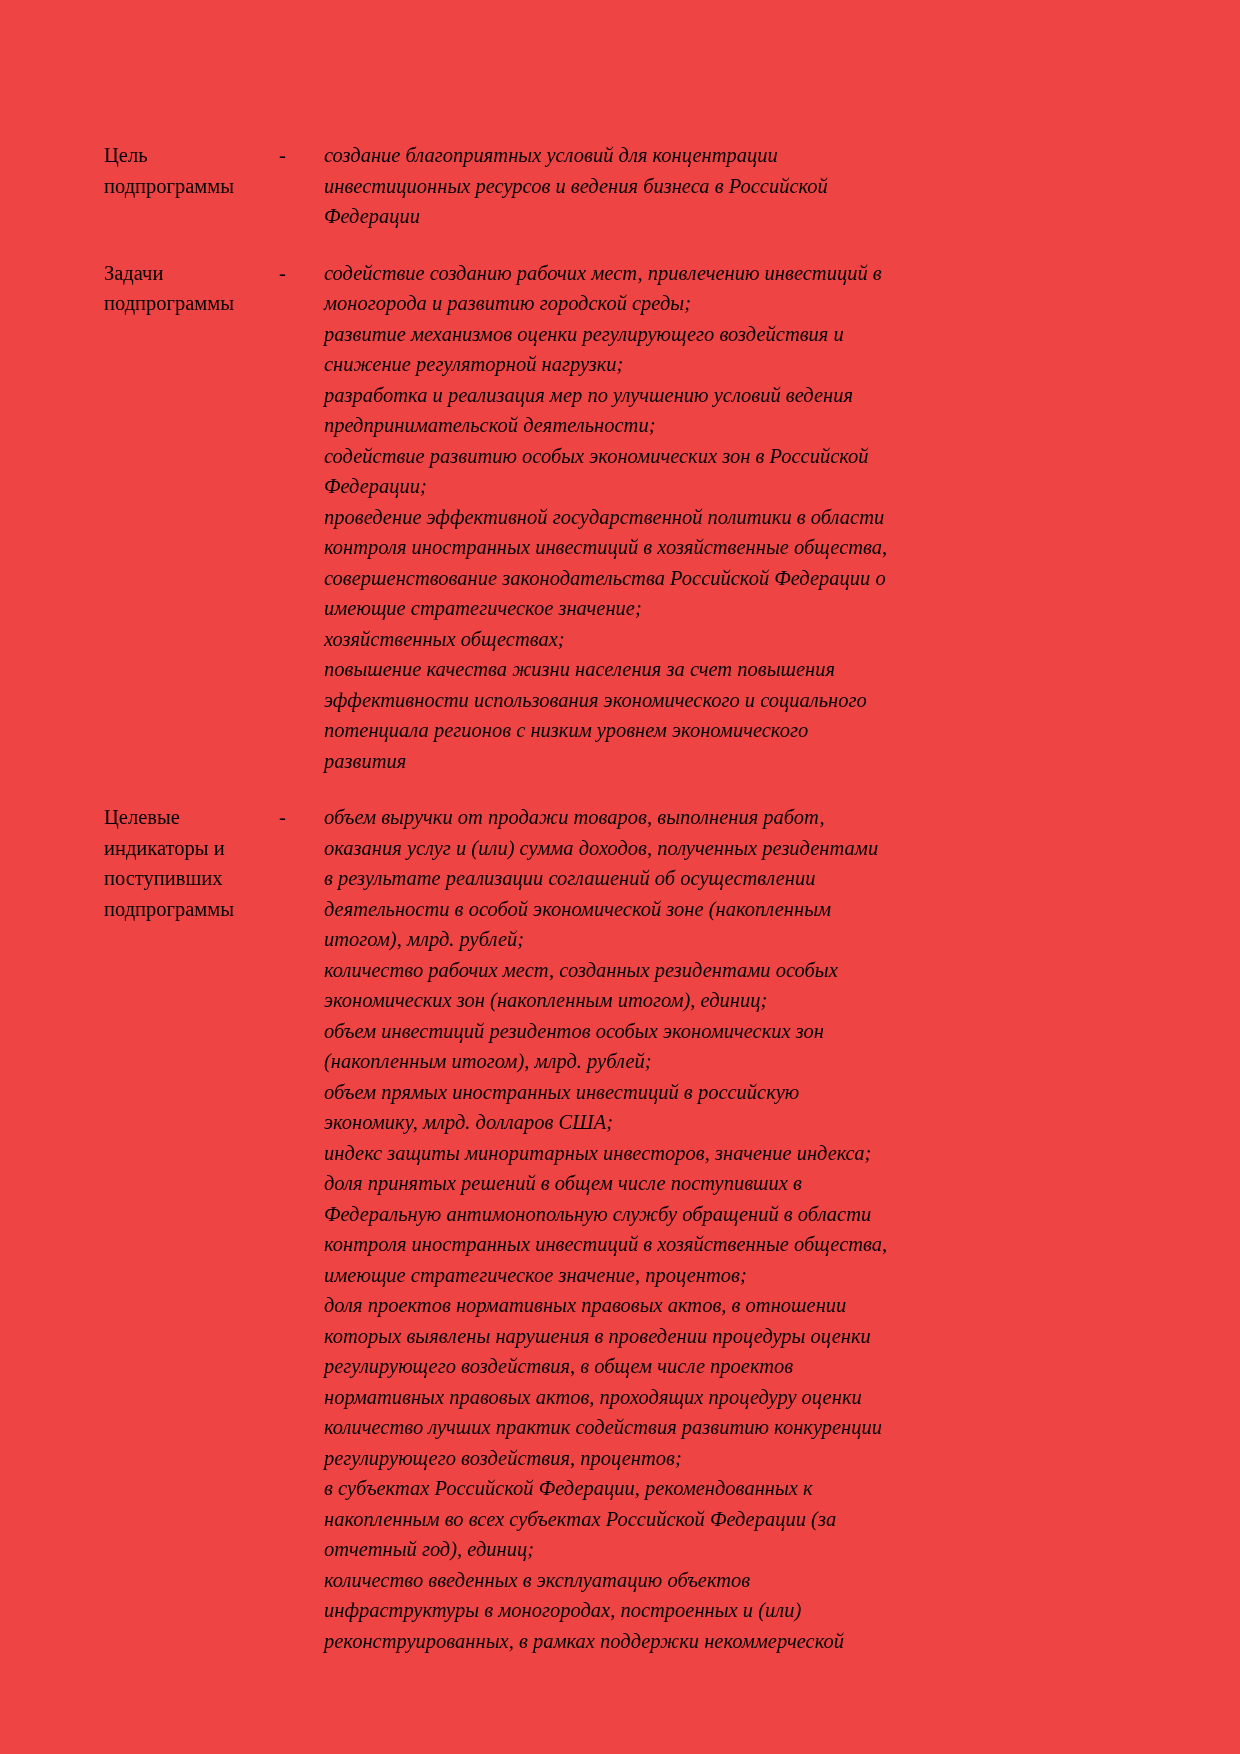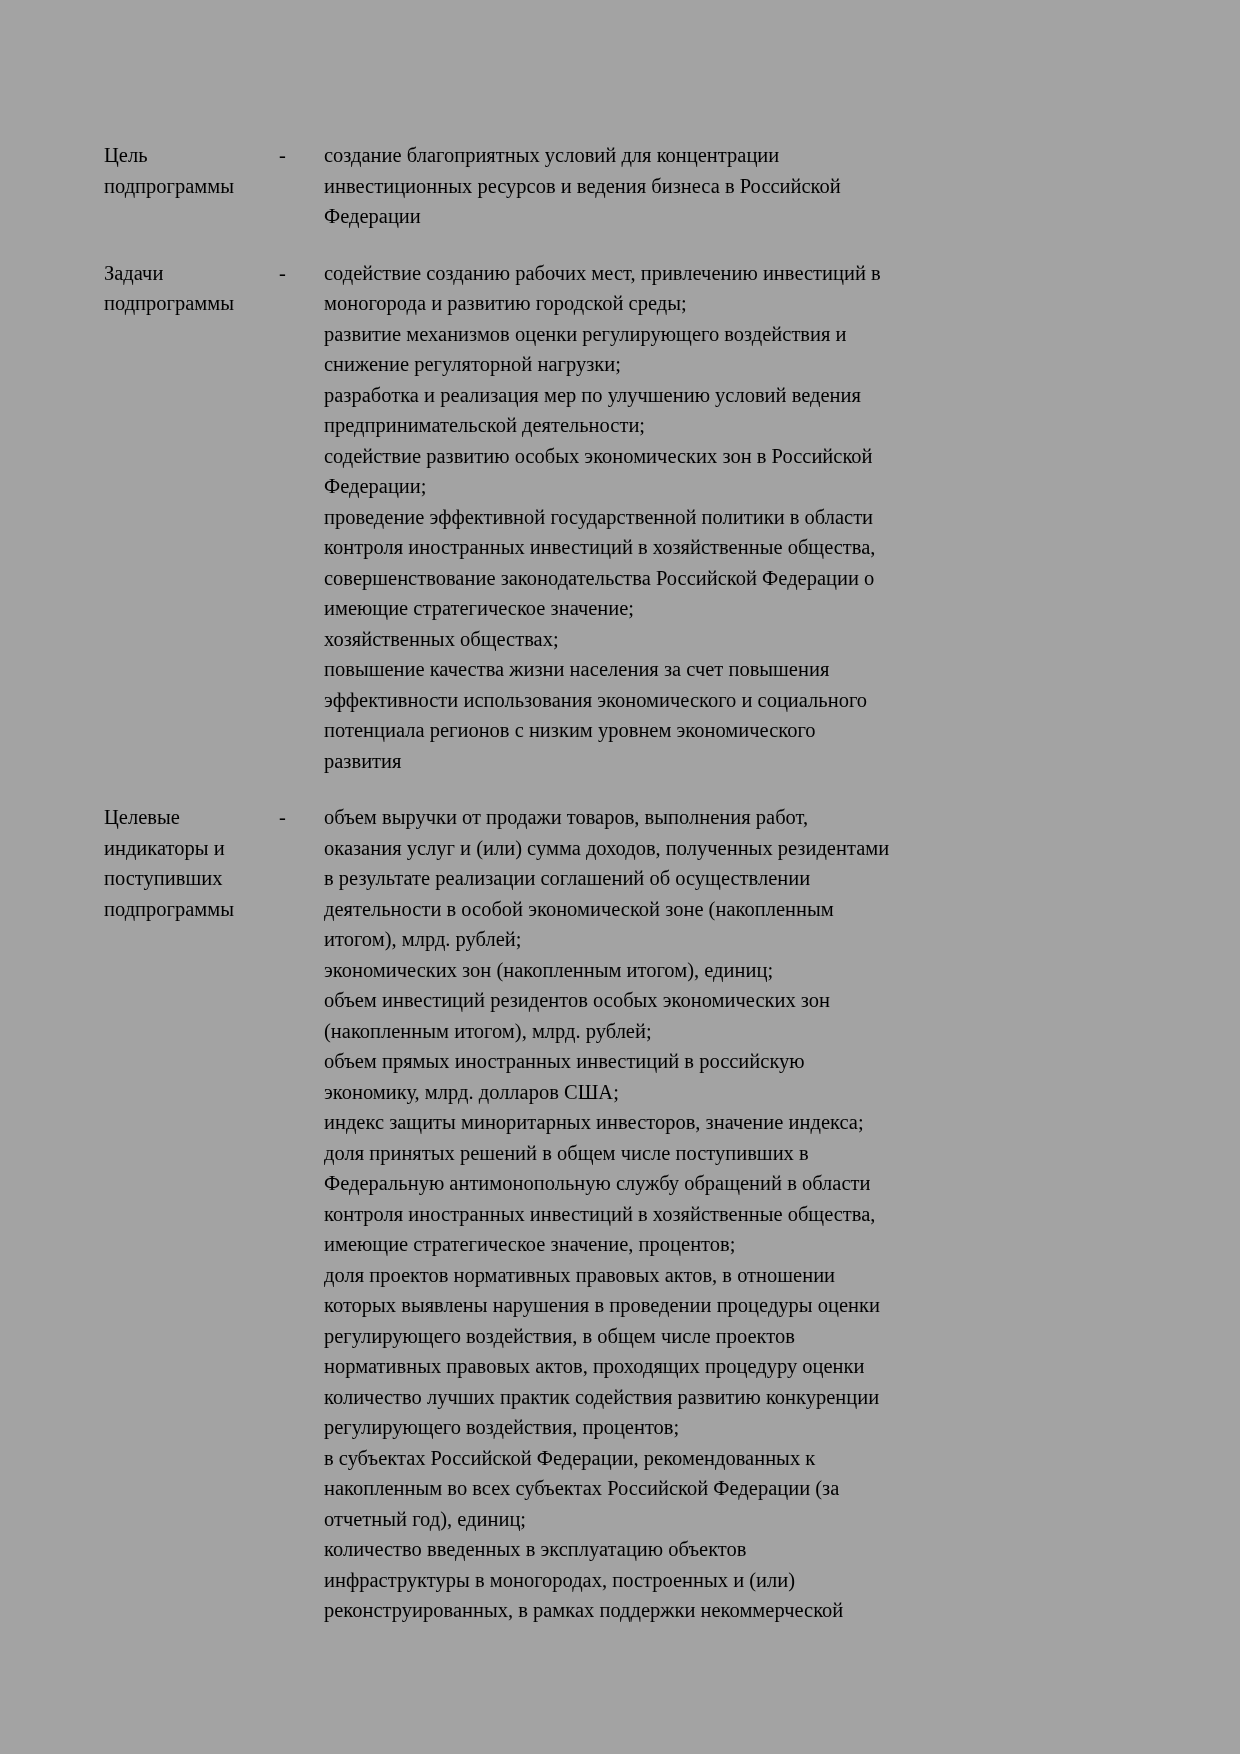--- a/index.html
+++ b/index.html
@@ -11,21 +11,21 @@
   body {
     font-family: "Liberation Serif", "DejaVu Serif", serif;
     color: #000000;
     -webkit-font-smoothing: antialiased;
   }
   .page {
     position: relative;
     width: 1240px;
     height: 1754px;
     margin: 0 auto;
-    background: #a3a3a3;
+    background: #ef4444;
     overflow: hidden;
     box-sizing: border-box;
   }
   .content {
     position: absolute;
     left: 104px;
     top: 140px;
     width: 1020px;
   }
   .row {
@@ -58,20 +58,21 @@
   }
   .body-col {
     flex: 1 1 auto;
     font-size: 20.5px;
     line-height: 30.5px;
     text-align: left;
   }
   .body-col .ln {
     display: block;
     white-space: nowrap;
+    font-style: italic;
   }
 </style>
 </head>
 <body>
 
 <div class="page">
   <div class="content">
 
     <div class="row">
       <div class="label-col">
@@ -120,20 +121,21 @@
         <span class="lbl-line">поступивших</span>
         <span class="lbl-line">подпрограммы</span>
       </div>
       <div class="dash-col">-</div>
       <div class="body-col">
         <span class="ln">объем выручки от продажи товаров, выполнения работ,</span>
         <span class="ln">оказания услуг и (или) сумма доходов, полученных резидентами</span>
         <span class="ln">в результате реализации соглашений об осуществлении</span>
         <span class="ln">деятельности в особой экономической зоне (накопленным</span>
         <span class="ln">итогом), млрд. рублей;</span>
+        <span class="ln">количество рабочих мест, созданных резидентами особых</span>
         <span class="ln">экономических зон (накопленным итогом), единиц;</span>
         <span class="ln">объем инвестиций резидентов особых экономических зон</span>
         <span class="ln">(накопленным итогом), млрд. рублей;</span>
         <span class="ln">объем прямых иностранных инвестиций в российскую</span>
         <span class="ln">экономику, млрд. долларов США;</span>
         <span class="ln">индекс защиты миноритарных инвесторов, значение индекса;</span>
         <span class="ln">доля принятых решений в общем числе поступивших в</span>
         <span class="ln">Федеральную антимонопольную службу обращений в области</span>
         <span class="ln">контроля иностранных инвестиций в хозяйственные общества,</span>
         <span class="ln">имеющие стратегическое значение, процентов;</span>

